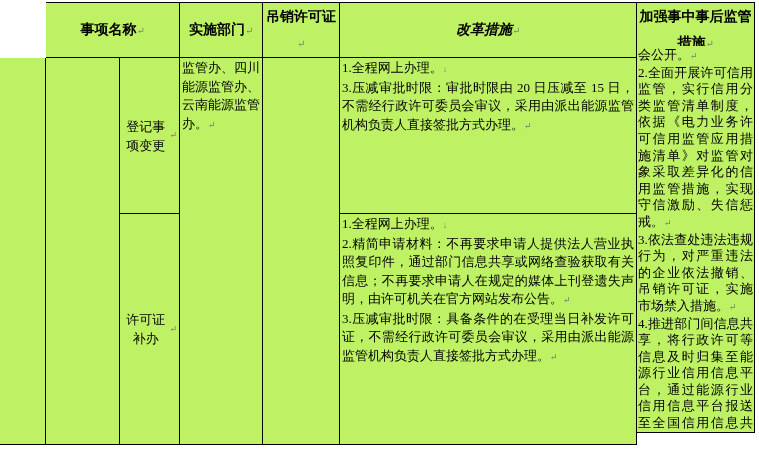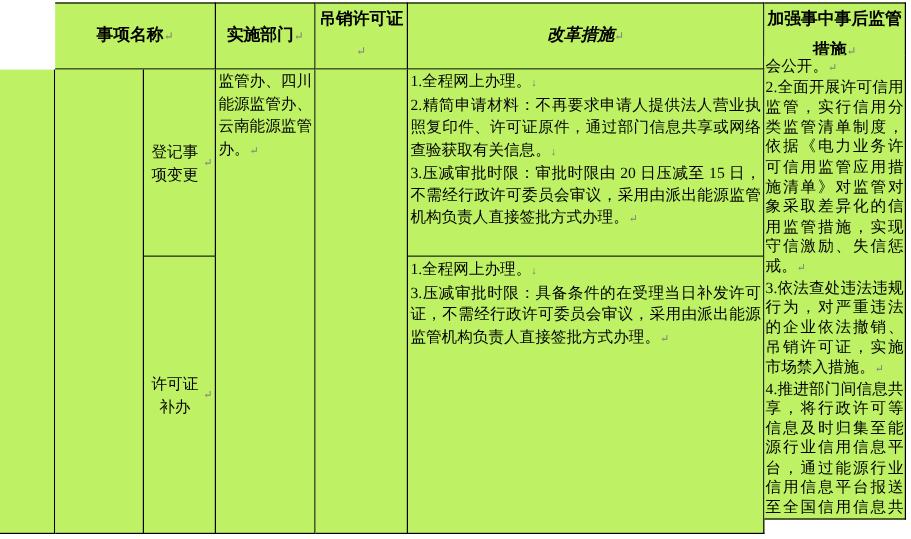--- a/index.html
+++ b/index.html
@@ -91,26 +91,26 @@
   <div class="cell vcenter br bb marks" style="left:120px; top:58px; width:60px; height:156px;">登记事项变更<span class="pmark">↵</span></div>
 
   <div class="cell vcenter br bb marks" style="left:120px; top:214px; width:60px; height:231px;">许可证补办<span class="pmark">↵</span></div>
 
   <div class="cell topleft br bb marks" style="left:180px; top:58px; width:83px; height:387px;">监管办、四川能源监管办、云南能源监管办。<span class="pmark">↵</span></div>
 
   <div class="cell br bb" style="left:263px; top:58px; width:77px; height:387px;"></div>
 
   <div class="cell topleft br bb" style="left:340px; top:58px; width:297px; height:156px;">
     <div class="marks">1.全程网上办理。<span class="pmark">↓</span></div>
-    <div class="marks">2.精简申请材料：不再要求申请人提供法人营业执照复印件、许可证原件，通过部门信息共享或网络查验获取有关信息。<span class="pmark">↓</span></div>
     <div class="marks">3.压减审批时限：审批时限由 20 日压减至 15 日，不需经行政许可委员会审议，采用由派出能源监管机构负责人直接签批方式办理。<span class="pmark">↵</span></div>
   </div>
 
   <div class="cell topleft br bb" style="left:340px; top:214px; width:297px; height:231px;">
     <div class="marks">1.全程网上办理。<span class="pmark">↓</span></div>
+    <div class="marks">2.精简申请材料：不再要求申请人提供法人营业执照复印件，通过部门信息共享或网络查验获取有关信息；不再要求申请人在规定的媒体上刊登遗失声明，由许可机关在官方网站发布公告。<span class="pmark">↵</span></div>
     <div class="marks">3.压减审批时限：具备条件的在受理当日补发许可证，不需经行政许可委员会审议，采用由派出能源监管机构负责人直接签批方式办理。<span class="pmark">↵</span></div>
   </div>
 
   <div class="cell supervision-cell br bb" style="left:637px; top:46px; width:118px; height:387px;">
     <div class="marks">会公开。<span class="pmark">↵</span></div>
     <div class="marks">2.全面开展许可信用监管，实行信用分类监管清单制度，依据《电力业务许可信用监管应用措施清单》对监管对象采取差异化的信用监管措施，实现守信激励、失信惩戒。<span class="pmark">↵</span></div>
     <div class="marks">3.依法查处违法违规行为，对严重违法的企业依法撤销、吊销许可证，实施市场禁入措施。<span class="pmark">↵</span></div>
     <div class="marks">4.推进部门间信息共享，将行政许可等信息及时归集至能源行业信用信息平台，通过能源行业信用信息平台报送至全国信用信息共享平台等政务信息共享系统。</div>
   </div>
 

